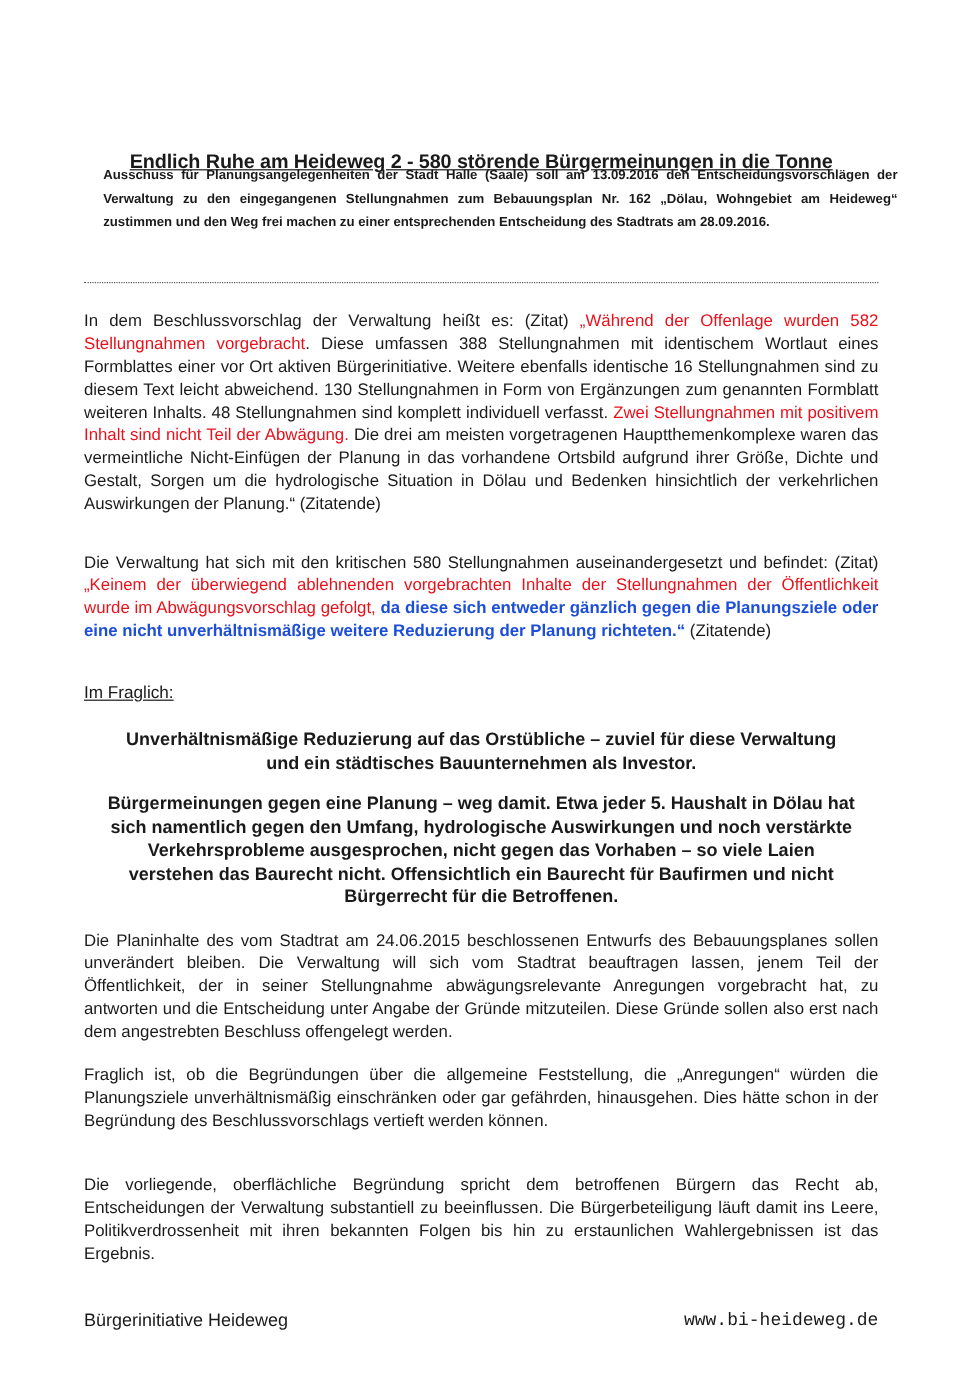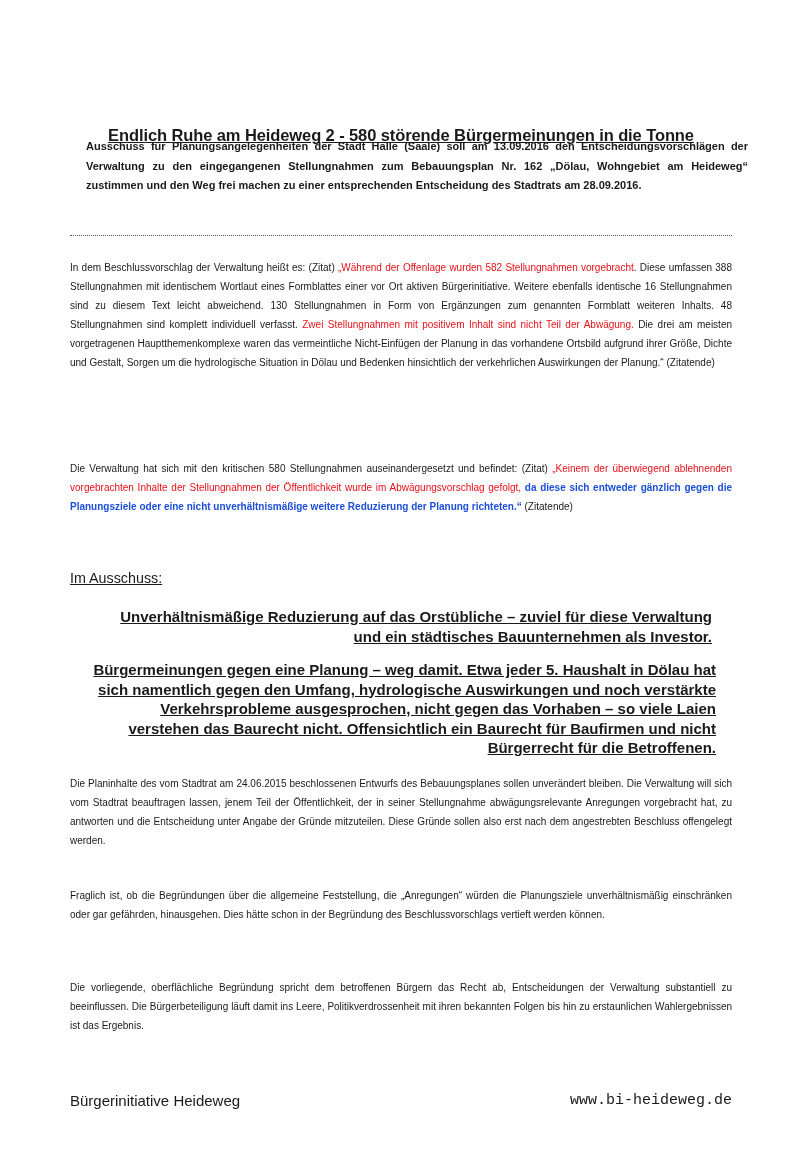--- a/index.html
+++ b/index.html
@@ -4,27 +4,27 @@
 <style>
   html, body { margin: 0; padding: 0; background: #ffffff; }
   body { width: 805px; height: 1153px; position: relative; overflow: hidden;
          font-family: "Liberation Sans", sans-serif; color: #1a1a1a; }
   .page { position: absolute; left: 70px; top: 0; width: 662px; }
   .title { position: absolute; top: 78px; left: 0; width: 662px; text-align: center;
            font-size: 16.5px; font-weight: bold; text-decoration: underline; letter-spacing: -0.1px; margin-top: 48px; }
   .lead { position: absolute; top: 137px; left: 16px; width: 662px; font-size: 11px; font-weight: bold;
           line-height: 19.5px; text-align: justify; text-align-last: left; }
   .lead-rule { position: absolute; top: 235px; left: 0; width: 662px; border-top: 1.5px dotted #555; }
-  .p { position: absolute; left: 0; width: 662px; font-size: 10px; line-height: 19px;
+  .p { position: absolute; left: 0; width: 662px; font-size: 14px; line-height: 19px;
        text-align: justify; text-align-last: left; }
   .red { color: #e8101a; }
   .redb { color: #1d4ed8; font-weight: bold; }
   .sub { position: absolute; left: 0; top: 570px; font-size: 14.3px; text-decoration: underline; }
-  .center { position: absolute; left: 0; width: 662px; text-align: right; font-size: 15px;
-            font-weight: bold; line-height: 19.5px; text-decoration: underline; }
+  .center { position: absolute; left: 0; width: 662px; text-align: center; font-size: 15px;
+            font-weight: bold; line-height: 19.5px; }
   .footer { position: absolute; top: 1092px; font-size: 15px; }
   .footer.left { left: 0; }
   .footer.right { right: 0; font-family: Liberation Mono, monospace; }
 </style>
 </head>
 <body>
 
 <div class="page">
   <div class="title">Endlich Ruhe am Heideweg 2 - 580 störende Bürgermeinungen in die Tonne</div>
 
@@ -32,21 +32,21 @@
   <div class="lead-rule"></div>
 
   <div class="p" style="top:258px;">
     <span>In dem Beschlussvorschlag der Verwaltung heißt es: (Zitat) </span><span class="red">„Während der Offenlage wurden 582 Stellungnahmen vorgebracht</span><span>. Diese umfassen 388 Stellungnahmen mit identischem Wortlaut eines Formblattes einer vor Ort aktiven Bürgerinitiative. Weitere ebenfalls identische 16 Stellungnahmen sind zu diesem Text leicht abweichend. 130 Stellungnahmen in Form von Ergänzungen zum genannten Formblatt weiteren Inhalts. 48 Stellungnahmen sind komplett individuell verfasst. </span><span class="red">Zwei Stellungnahmen mit positivem Inhalt sind nicht Teil der Abwägung.</span><span> Die drei am meisten vorgetragenen Hauptthemenkomplexe waren das vermeintliche Nicht-Einfügen der Planung in das vorhandene Ortsbild aufgrund ihrer Größe, Dichte und Gestalt, Sorgen um die hydrologische Situation in Dölau und Bedenken hinsichtlich der verkehrlichen Auswirkungen der Planung.“ (Zitatende)</span>
   </div>
 
   <div class="p" style="top:459px;">
     <span>Die Verwaltung hat sich mit den kritischen 580 Stellungnahmen auseinandergesetzt und befindet: (Zitat) </span><span class="red">„Keinem der überwiegend ablehnenden vorgebrachten Inhalte der Stellungnahmen der Öffentlichkeit wurde im Abwägungsvorschlag gefolgt, </span><span class="redb">da diese sich entweder gänzlich gegen die Planungsziele oder eine nicht unverhältnismäßige weitere Reduzierung der Planung richteten.“</span><span> (Zitatende)</span>
   </div>
 
-  <div class="sub">Im Ausschuss:</div>
+  <div class="sub">Im Fraglich:</div>
 
   <div class="center" style="top:607px; padding:0 20px; box-sizing:border-box;">Unverhältnismäßige Reduzierung auf das Orstübliche – zuviel für diese Verwaltung und ein städtisches Bauunternehmen als Investor.</div>
   <div class="center" style="top:660px; padding:0 16px; box-sizing:border-box;">Bürgermeinungen gegen eine Planung – weg damit. Etwa jeder 5. Haushalt in Dölau hat sich namentlich gegen den Umfang, hydrologische Auswirkungen und noch verstärkte Verkehrsprobleme ausgesprochen, nicht gegen das Vorhaben – so viele Laien verstehen das Baurecht nicht. Offensichtlich ein Baurecht für Baufirmen und nicht Bürgerrecht für die Betroffenen.</div>
 
   <div class="p" style="top:774px;">Die Planinhalte des vom Stadtrat am 24.06.2015 beschlossenen Entwurfs des Bebauungs­planes sollen unverändert bleiben. Die Verwaltung will sich vom Stadtrat beauftragen lassen, jenem Teil der Öffentlichkeit, der in seiner Stellungnahme abwägungsrelevante Anregungen vorgebracht hat, zu antworten und die Entscheidung unter Angabe der Gründe mitzuteilen. Diese Gründe sollen also erst nach dem angestrebten Beschluss offengelegt werden.</div>
   <div class="p" style="top:886px;">Fraglich ist, ob die Begründungen über die allgemeine Feststellung, die „Anregungen“ würden die Planungsziele unverhältnismäßig einschränken oder gar gefährden, hinaus­gehen. Dies hätte schon in der Begründung des Beschlussvorschlags vertieft werden können.</div>
   <div class="p" style="top:978px;">Die vorliegende, oberflächliche Begründung spricht dem betroffenen Bürgern das Recht ab, Entscheidungen der Verwaltung substantiell zu beeinflussen. Die Bürgerbeteiligung läuft damit ins Leere, Politikverdrossenheit mit ihren bekannten Folgen bis hin zu erstaunlichen Wahlergebnissen ist das Ergebnis.</div>
 
   <div class="footer left">Bürgerinitiative Heideweg</div>
   <div class="footer right">www.bi-heideweg.de</div>

